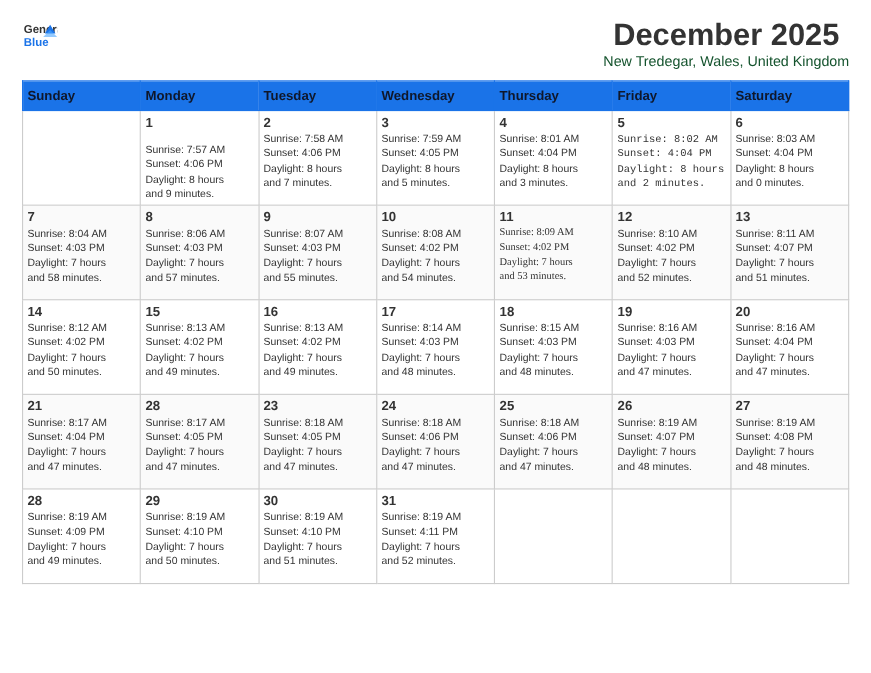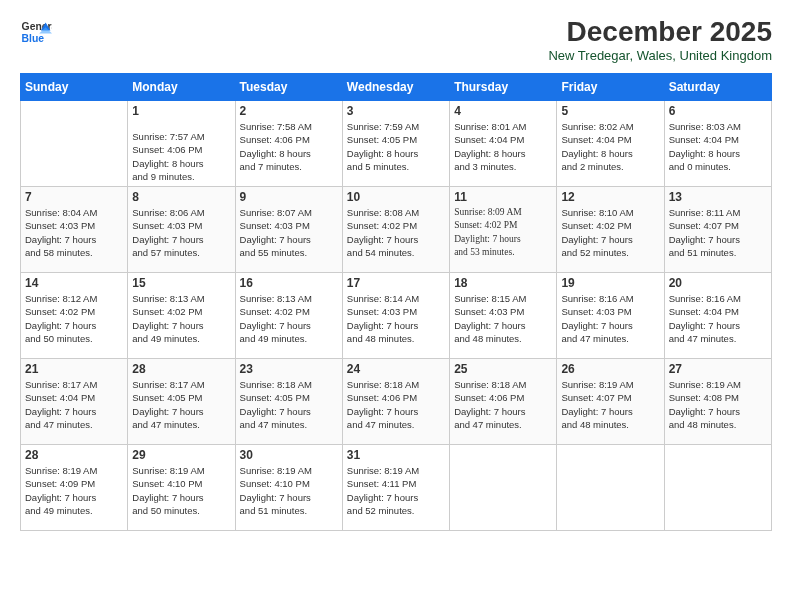--- a/index.html
+++ b/index.html
@@ -32,33 +32,34 @@
       width: 32px;
       height: 32px;
     }
     .title-block {
       text-align: right;
     }
     .month-title {
       font-size: 28px;
       font-weight: bold;
       color: #333;
+      text-align: center;
     }
     .subtitle {
       font-size: 13px;
       color: #14532d;
     }
     .calendar {
       width: 100%;
       border-collapse: collapse;
       border: 1px solid #ccc;
     }
     .calendar th {
       background-color: #1a73e8;
-      color: #ffffff;
+      color: #0f172a;
       font-size: 12px;
       font-weight: bold;
       padding: 6px 4px;
       text-align: left;
       border: 1px solid #1a73e8;
     }
     .calendar td {
       vertical-align: top;
       border: 1px solid #ccc;
       padding: 3px 4px;
@@ -141,21 +142,21 @@
           </td>
           <td>
             <div class="day-num">4</div>
             <div class="day-info" style="white-space: pre-line;">Sunrise: 8:01 AM
 Sunset: 4:04 PM
 Daylight: 8 hours
 and 3 minutes.</div>
           </td>
           <td>
             <div class="day-num">5</div>
-            <div class="day-info" style="white-space: pre-line;">Sunrise: 8:02 AM
+            <div class="day-info" style="white-space: pre-line; font-family: Liberation Mono, monospace;">Sunrise: 8:02 AM
 Sunset: 4:04 PM
 Daylight: 8 hours
 and 2 minutes.</div>
           </td>
           <td>
             <div class="day-num">6</div>
             <div class="day-info" style="white-space: pre-line;">Sunrise: 8:03 AM
 Sunset: 4:04 PM
 Daylight: 8 hours
 and 0 minutes.</div>

